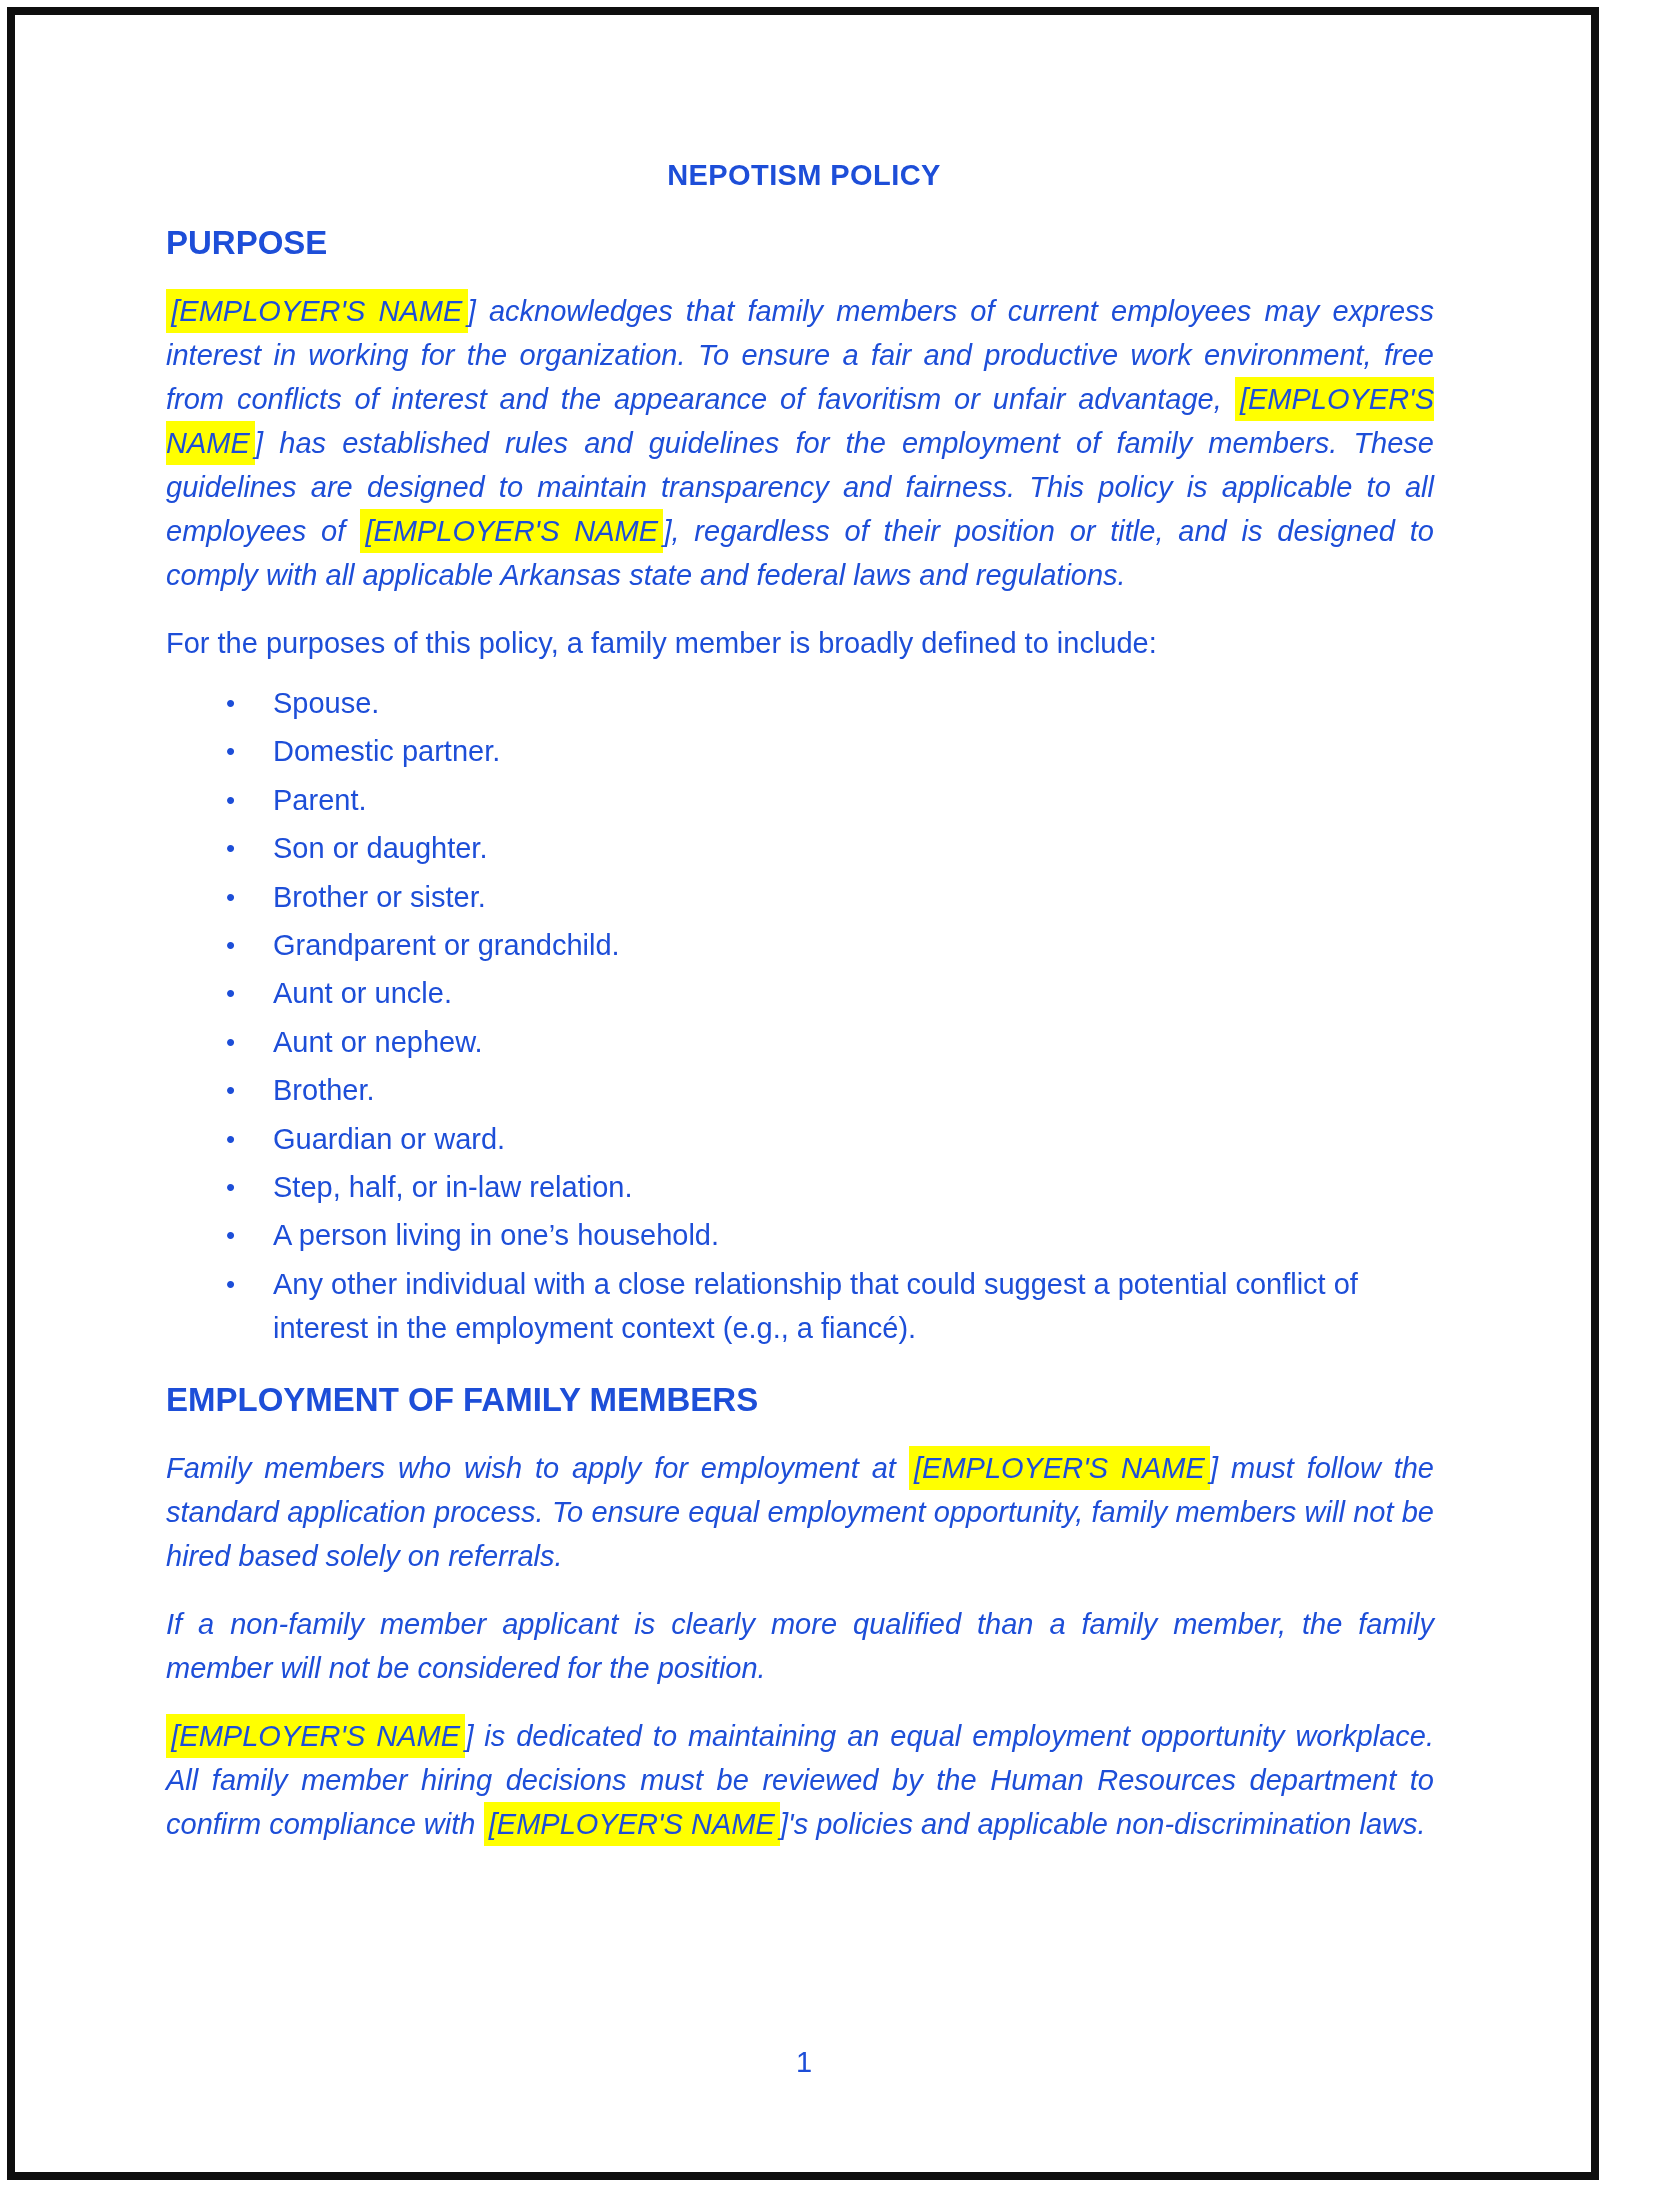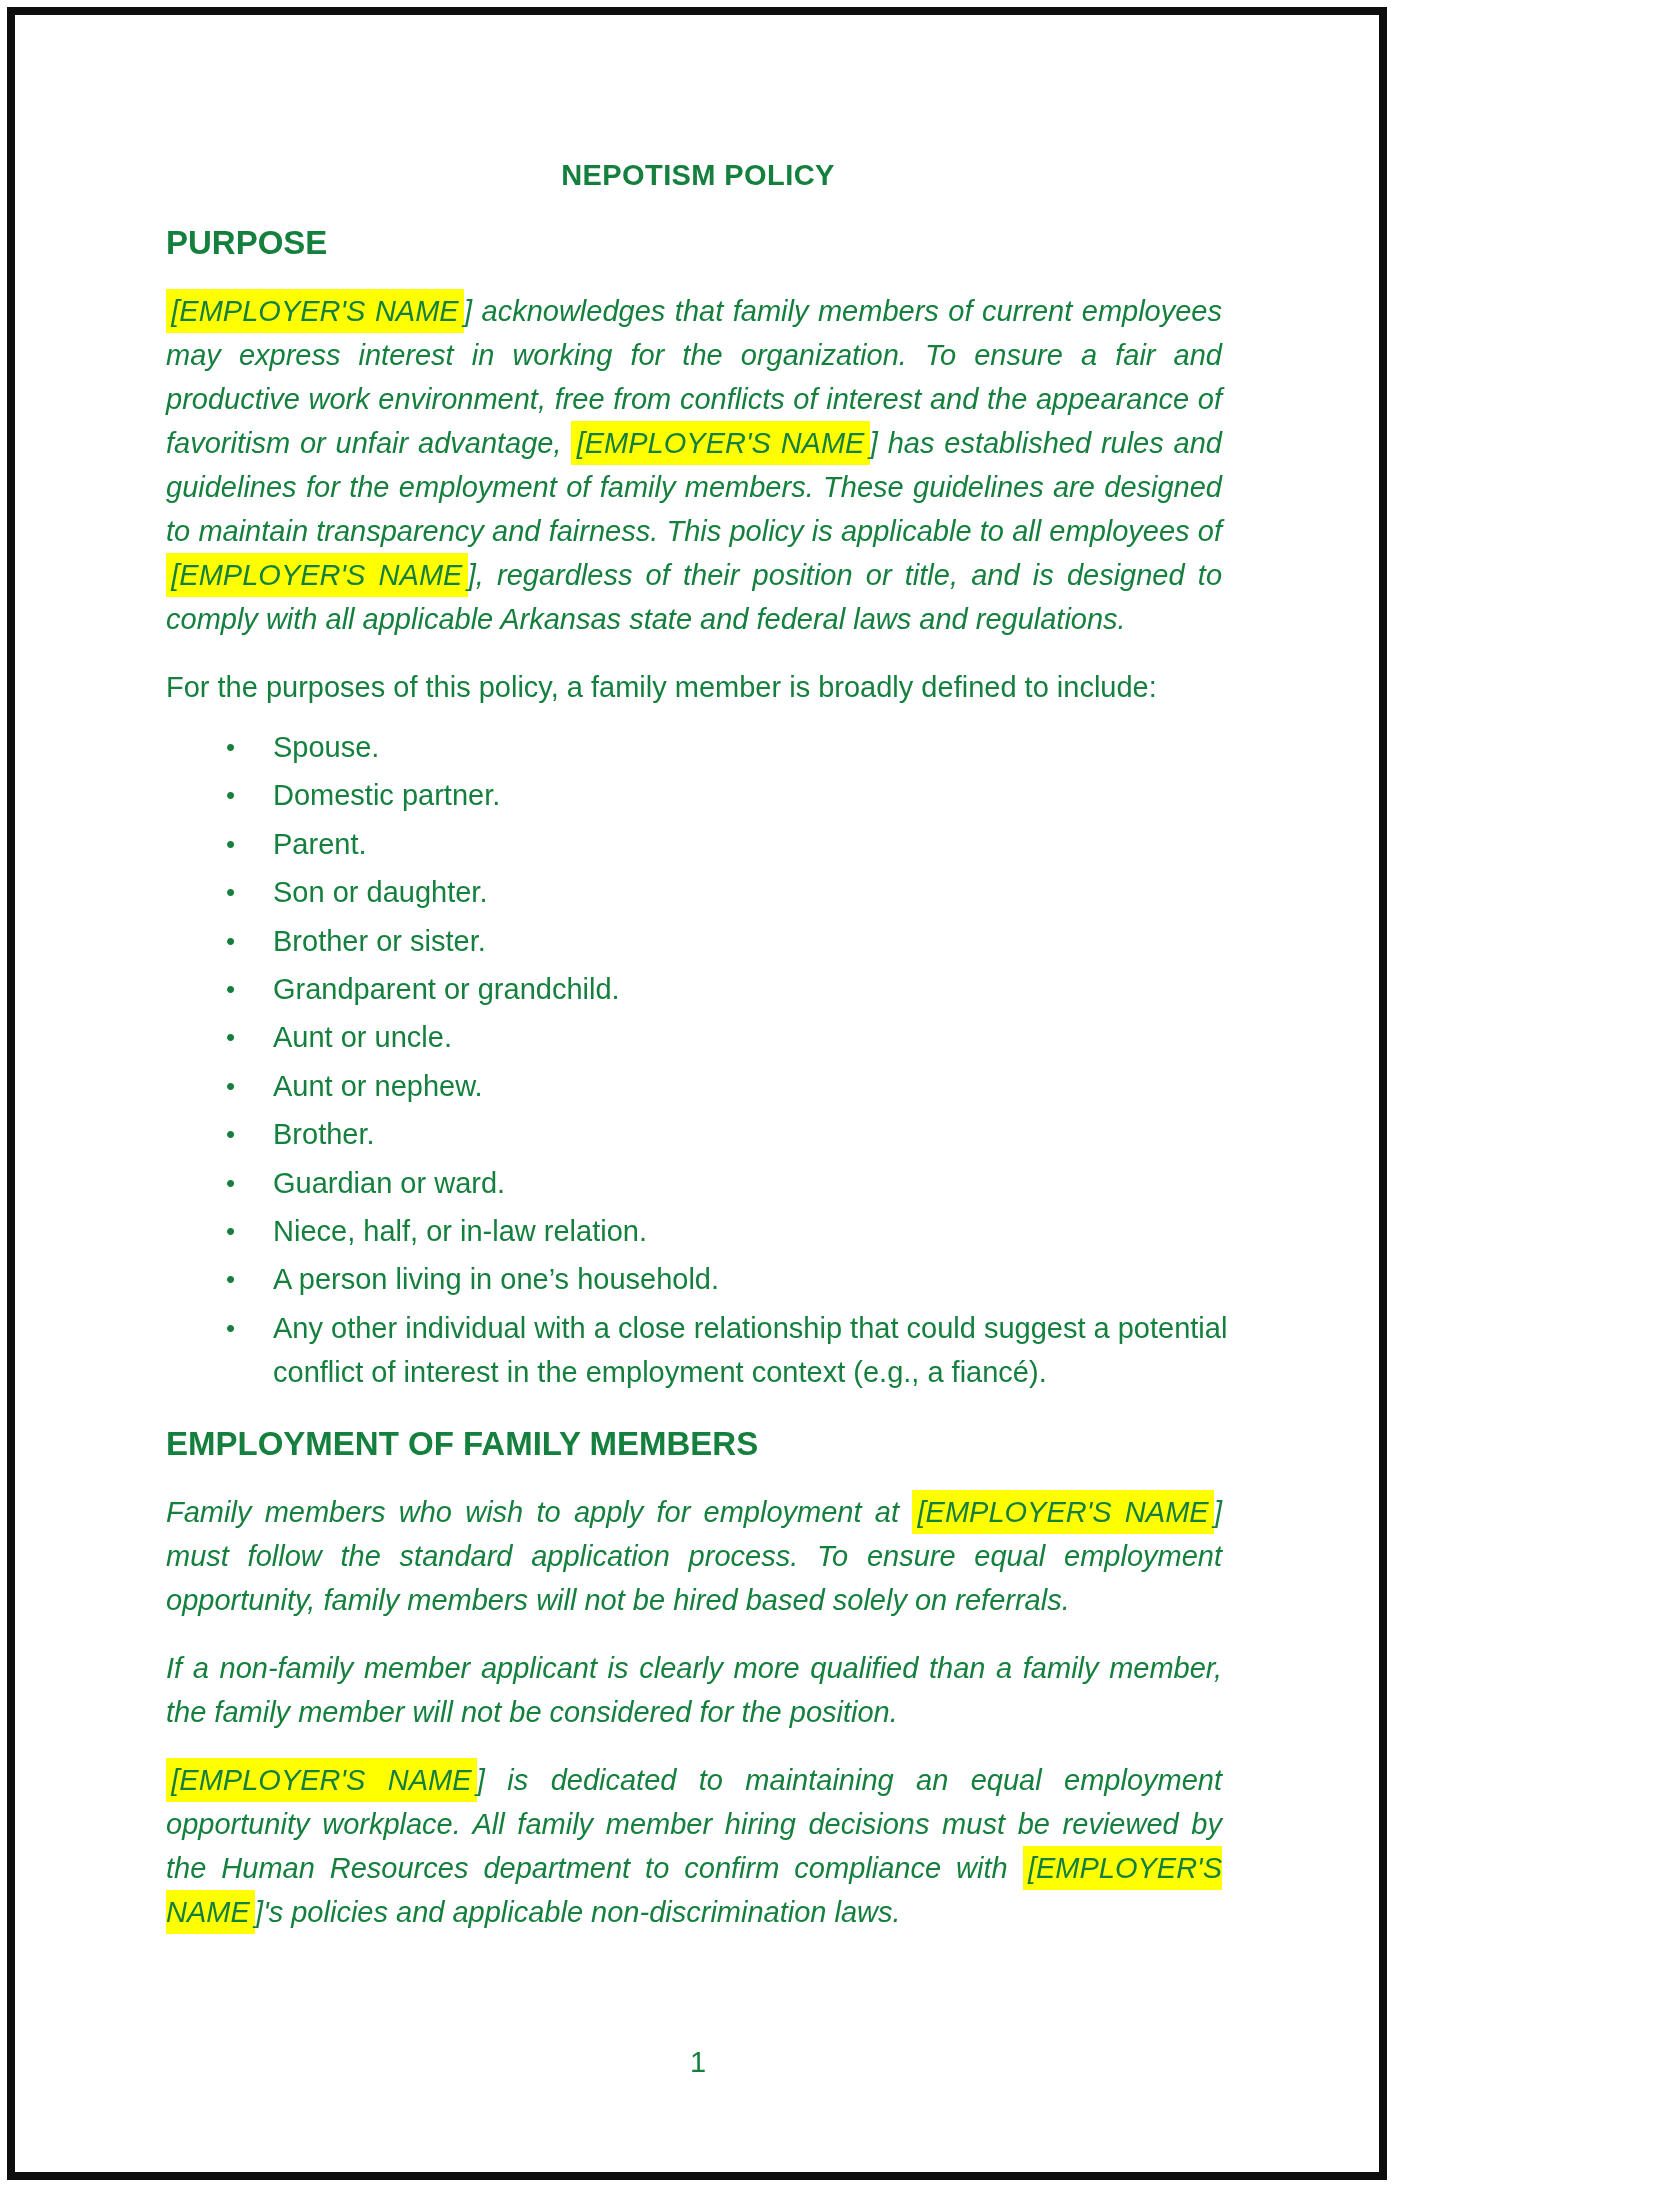--- a/index.html
+++ b/index.html
@@ -5,27 +5,27 @@
   * { margin: 0; padding: 0; box-sizing: border-box; }
   html, body {
     background: #ffffff;
     width: 1678px;
     height: 2188px;
     font-family: "Liberation Sans", "DejaVu Sans", sans-serif;
   }
   .page-frame {
     position: absolute;
     left: 7px; top: 7px;
-    width: 1380px; height: 2173px;
+    width: 1592px; height: 2173px;
     border: 8.8px solid #0e0e0e;
     background: #ffffff;
     padding: 138px 149px 88px 151px;
     display: flex;
     flex-direction: column;
-    color: #15803d;
+    color: #1d4ed8;
     font-size: 29px;
     line-height: 44px;
   }
   .doc-title {
     text-align: center;
     font-weight: bold;
     letter-spacing: 0.4px;
     margin-bottom: 24px;
   }
   h2.section-heading {
@@ -87,21 +87,21 @@
       <li>Spouse.</li>
       <li>Domestic partner.</li>
       <li>Parent.</li>
       <li>Son or daughter.</li>
       <li>Brother or sister.</li>
       <li>Grandparent or grandchild.</li>
       <li>Aunt or uncle.</li>
       <li>Aunt or nephew.</li>
       <li>Brother.</li>
       <li>Guardian or ward.</li>
-      <li>Niece, half, or in-law relation.</li>
+      <li>Step, half, or in-law relation.</li>
       <li>A person living in one’s household.</li>
       <li>Any other individual with a close relationship that could suggest a potential conflict of interest in the employment context (e.g., a fiancé).</li>
     </ul>
 
   <h2 class="section-heading">EMPLOYMENT OF FAMILY MEMBERS</h2>
 
   <p class="body-para"><span>Family members who wish to apply for employment at </span><span class="hl">[EMPLOYER'S NAME</span><span>] must follow the standard application process. To ensure equal employment opportunity, family members will not be hired based solely on referrals.</span></p>
 
   <p class="body-para"><span>If a non-family member applicant is clearly more qualified than a family member, the family member will not be considered for the position.</span></p>
 

